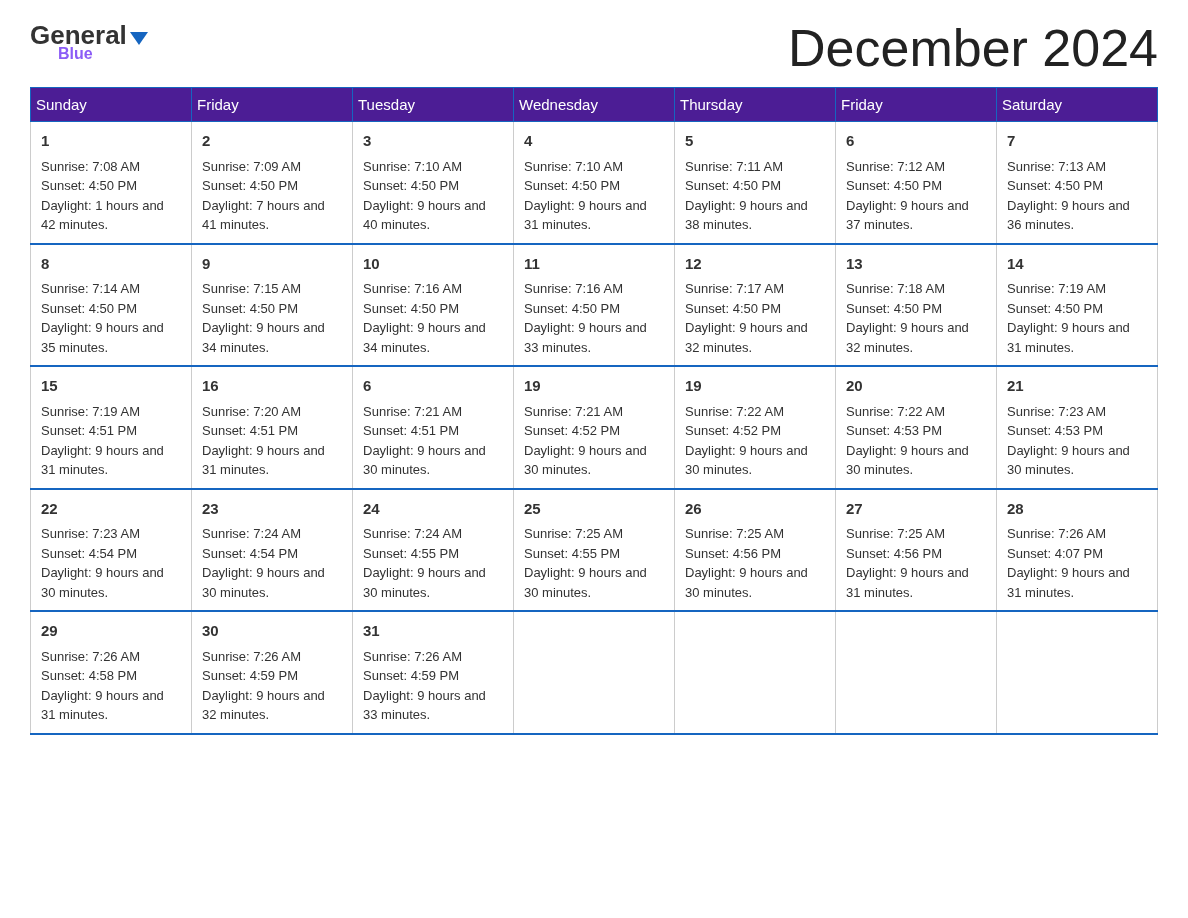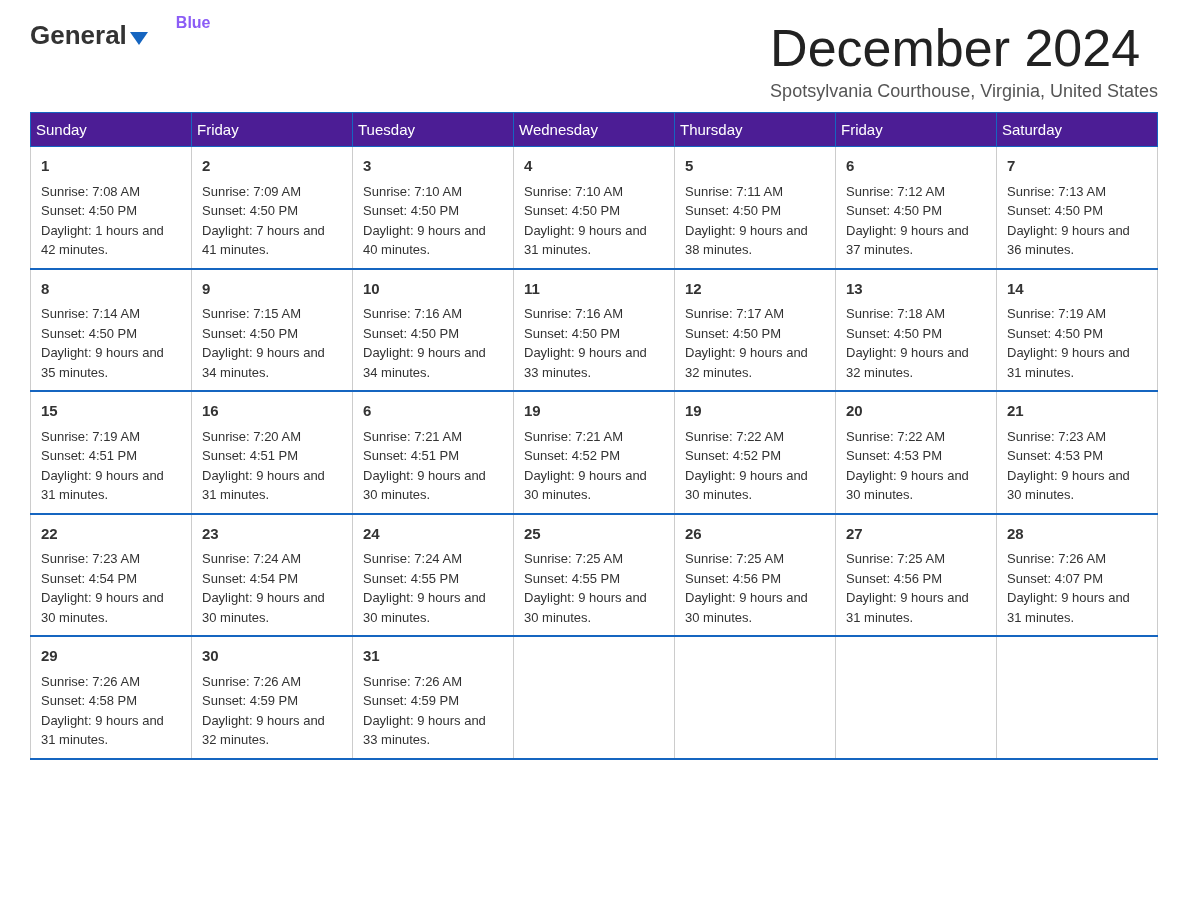--- a/index.html
+++ b/index.html
@@ -11,26 +11,26 @@
       min-height: 918px;
     }
     .header-top {
       display: flex;
       justify-content: space-between;
       align-items: flex-start;
       margin-bottom: 8px;
     }
     .logo {
       display: flex;
-      flex-direction: row;
+      flex-direction: column;
       align-items: flex-start;
     }
     .logo-line1 { display: flex; align-items: center; }
     .title-block {
-      text-align: left;
+      text-align: center;
     }
     .month-title {
       font-size: 52px;
       font-weight: normal;
       color: #222;
       line-height: 1.1;
     }
     .subtitle {
       font-size: 18px;
       color: #555;
@@ -79,21 +79,20 @@
 <div class="header-top">
   <div class="logo">
     <div class="logo-line1">
       <span style="font-size:26px;font-weight:bold;color:#333;">General</span>
       <span style="display:inline-block;width:0;height:0;border-left:9px solid transparent;border-right:9px solid transparent;border-top:13px solid #1565C0;margin-left:3px;margin-top:6px;"></span>
     </div>
     <div style="color:#8b5cf6;font-size:16px;font-weight:bold;margin-top:-6px;margin-left:28px;">Blue</div>
   </div>
   <div class="title-block">
     <div class="month-title">December 2024</div>
-    <div class="subtitle">Spotsylvania Courthouse, Virginia, United States</div>
   </div>
 </div>
 
 <table class="calendar">
   <thead>
     <tr>
     <th>Sunday</th>
         <th>Friday</th>
         <th>Tuesday</th>
         <th>Wednesday</th>

